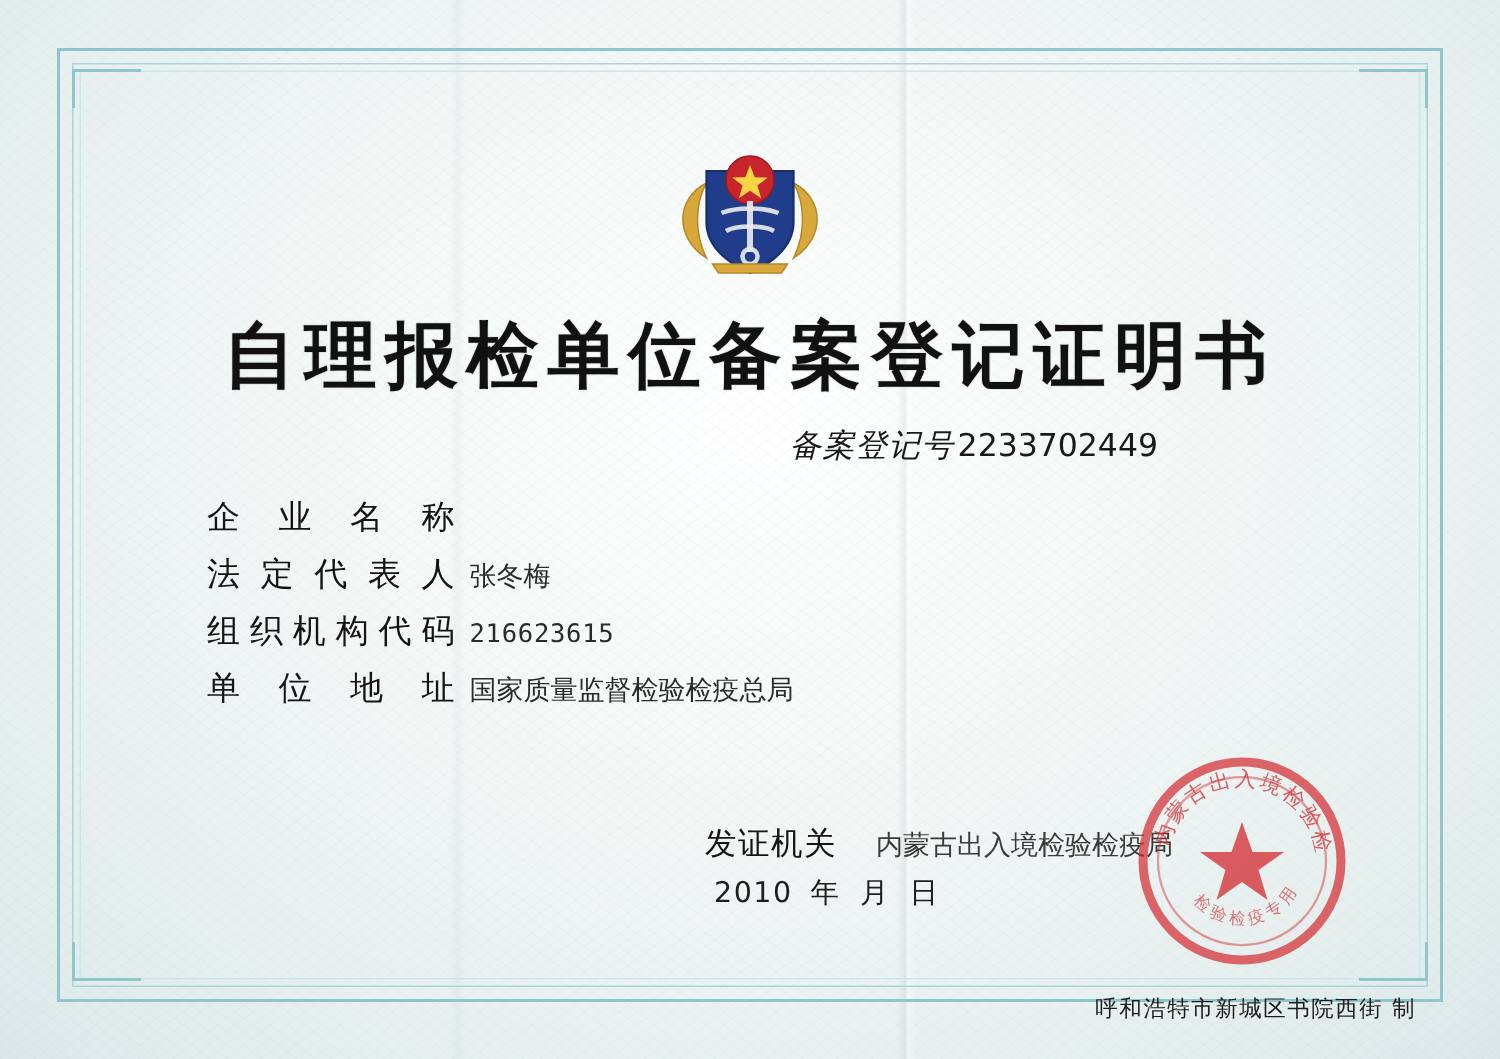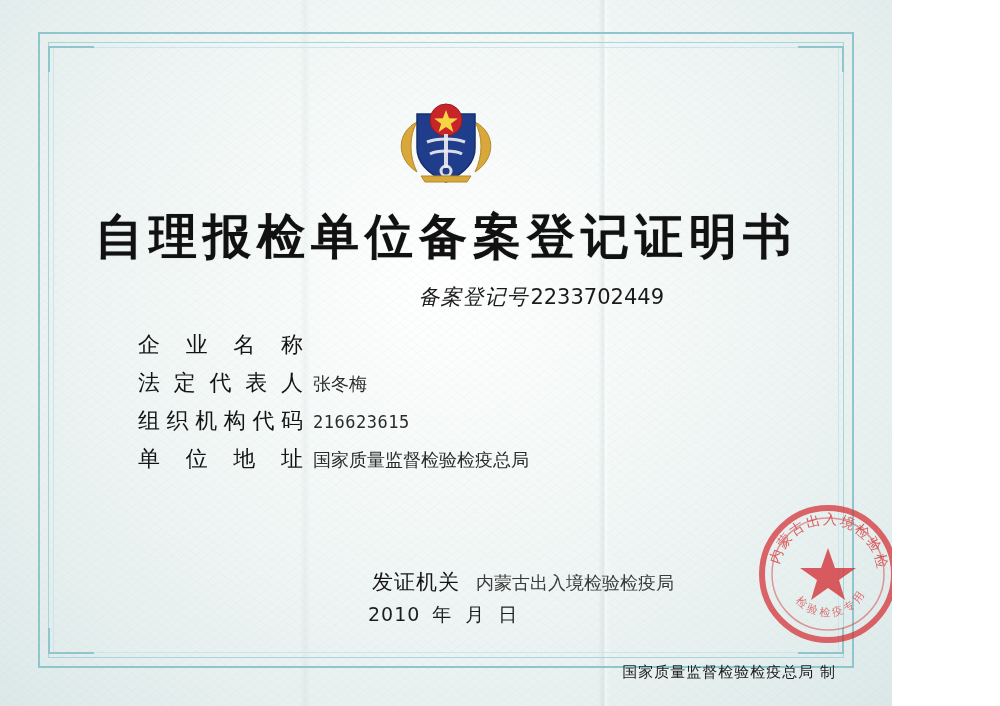--- a/index.html
+++ b/index.html
@@ -9,21 +9,21 @@
   }
   body {
     width: 1000px;
     height: 706px;
     font-family: "Liberation Sans", sans-serif;
     overflow: hidden;
   }
 
   #certificate {
     position: relative;
-    width: 892px;
+    width: 1000px;
     height: 706px;
     background:
       radial-gradient(ellipse at 50% 40%, #ffffff 0%, #f2f7f6 45%, #e7f0ef 75%, #dce8e8 100%);
     overflow: hidden;
   }
 
   
   #texture {
     position: absolute;
     inset: 0;
@@ -170,23 +170,22 @@
   .field-value.mono {
     font-family: "DejaVu Sans Mono", "Liberation Mono", monospace;
     font-size: 17px;
     letter-spacing: 0.5px;
   }
 
   
   #issuer {
     position: absolute;
     right: 110px;
-    top: 568px;
+    top: 548px;
     width: 420px;
-    text-align: center;
   }
   .issuer-row {
     display: flex;
     align-items: baseline;
     height: 34px;
     justify-content: flex-start;
   }
   .issuer-label {
     width: 108px;
     font-family: "DejaVu Sans", "Liberation Sans", sans-serif;
@@ -347,15 +346,15 @@
     <circle cx="76" cy="76" r="56" fill="none" stroke="#d3262b" stroke-width="1.5" opacity="0.55"></circle>
     <polygon points="76,50 83,70 104,70 87,82 93,102 76,90 59,102 65,82 48,70 69,70" fill="#d3262b" opacity="0.9"></polygon>
     <text font-family="'DejaVu Sans','Liberation Sans',sans-serif" font-size="14" fill="#d3262b" opacity="0.9" letter-spacing="2">
       <textPath href="#sealArc" startOffset="6%">内蒙古出入境检验检疫局</textPath>
     </text>
     <text font-family="'DejaVu Sans','Liberation Sans',sans-serif" font-size="11" fill="#d3262b" opacity="0.75" letter-spacing="3">
       <textPath href="#sealArcBottom" startOffset="22%">检验检疫专用</textPath>
     </text>
   </svg>
 
-  <div id="footer">国家质量监督检验检疫总局  制</div>
+  <div id="footer">呼和浩特市新城区书院西街  制</div>
 
 </div>
 
 </body></html>

